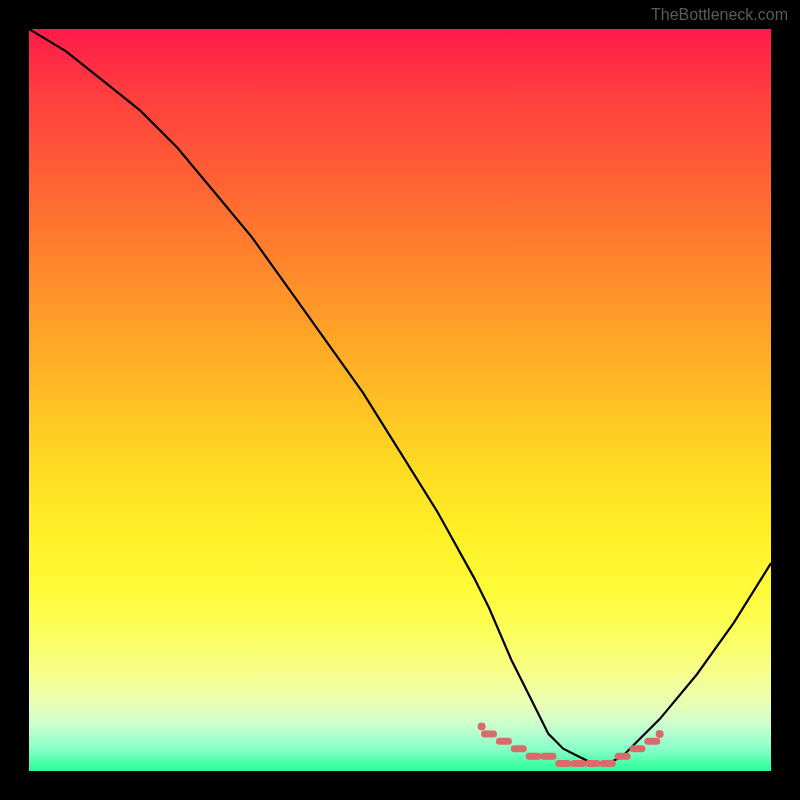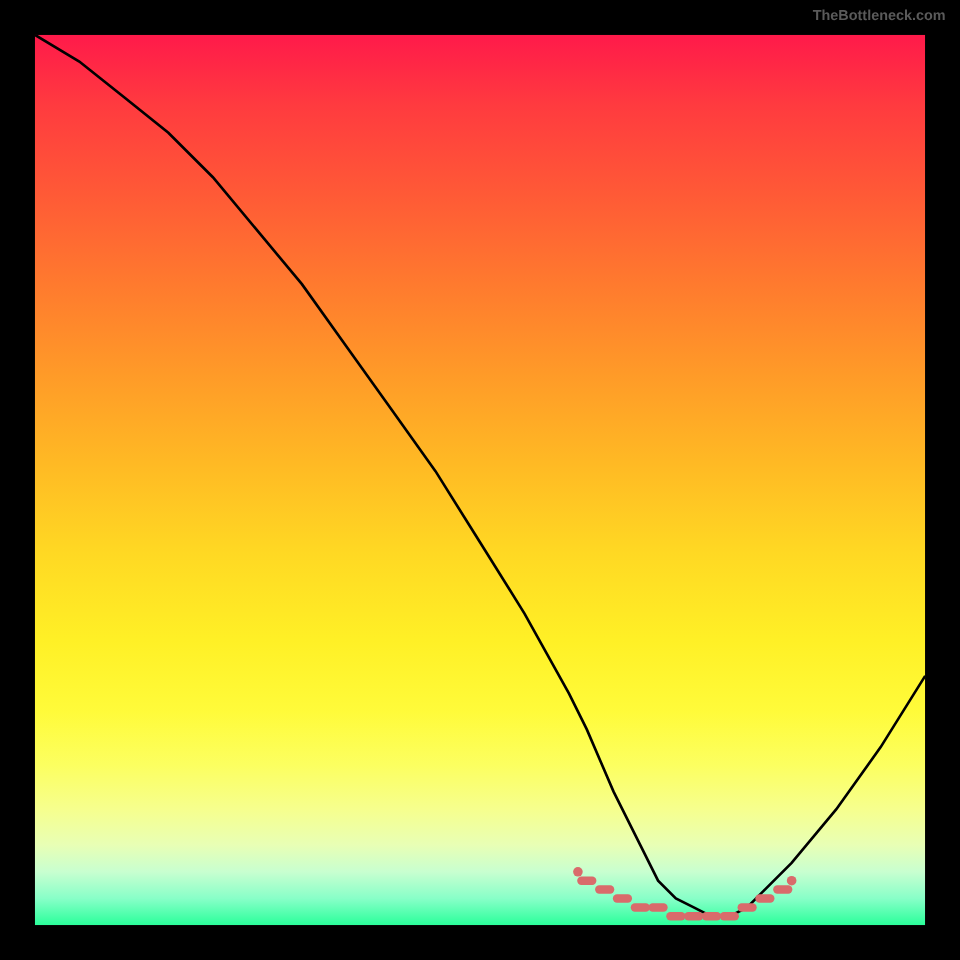--- a/index.html
+++ b/index.html
@@ -9,22 +9,22 @@
     height: 800px;
     background: #000;
     position: relative;
     font-family: Arial, sans-serif;
   }
   .watermark {
     position: absolute;
     top: 6px;
     right: 12px;
     color: #5a5a5a;
-    font-size: 12px;
-    font-weight: bold;
+    font-size: 16px;
+    font-weight: normal;
     z-index: 10;
   }
   .plot-area {
     position: absolute;
     left: 29px;
     top: 29px;
     width: 742px;
     height: 742px;
     overflow: hidden;
   }

